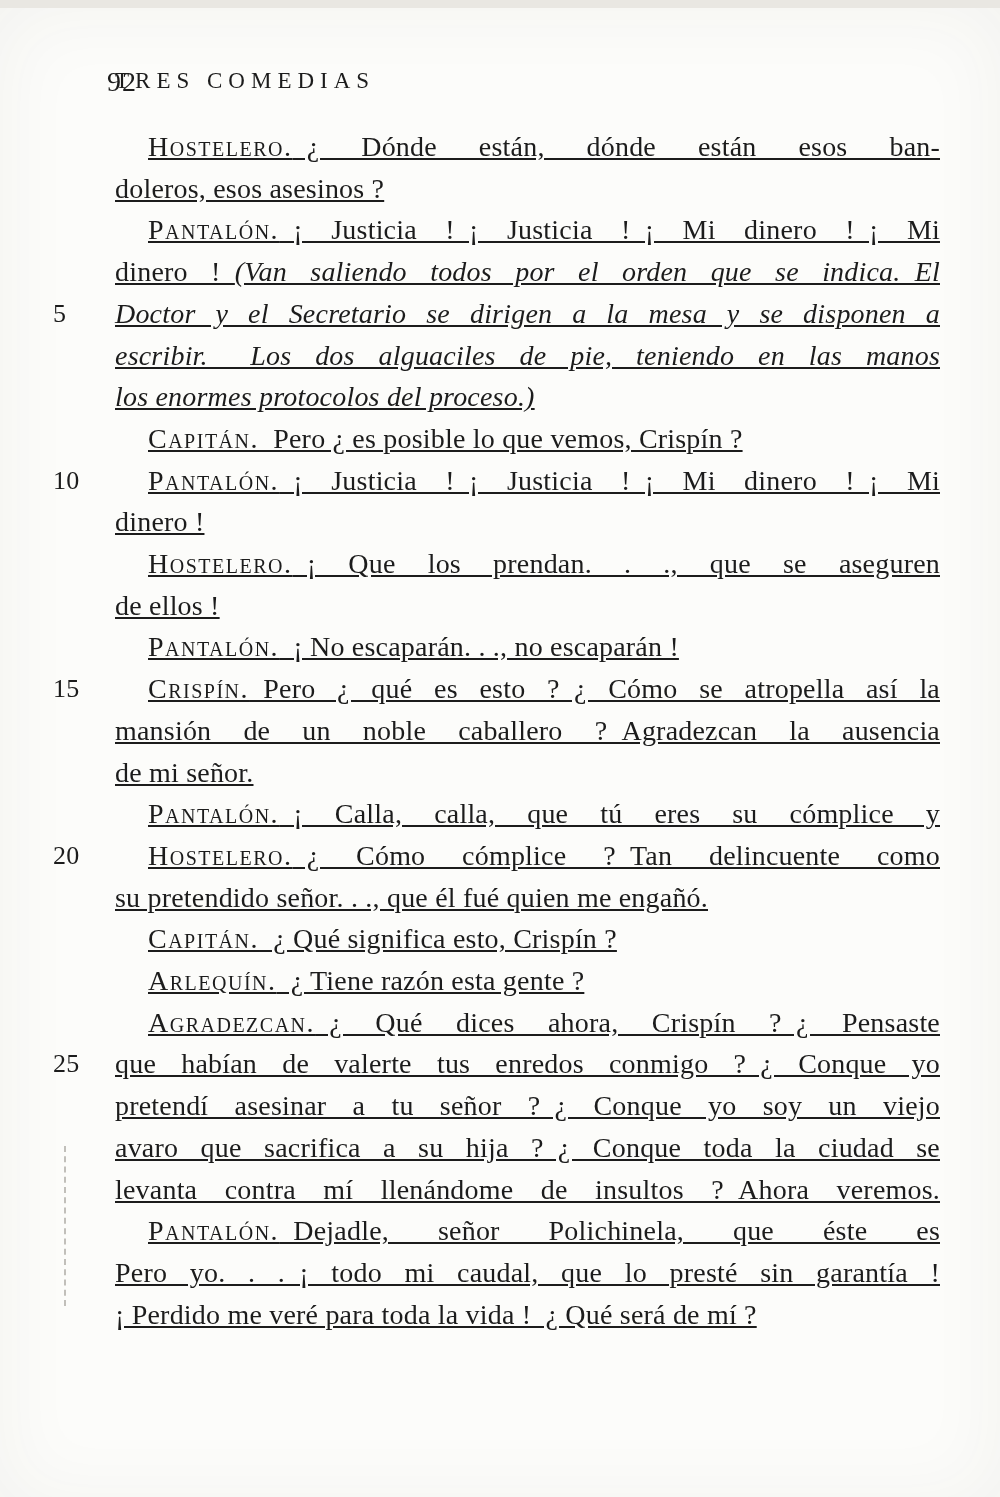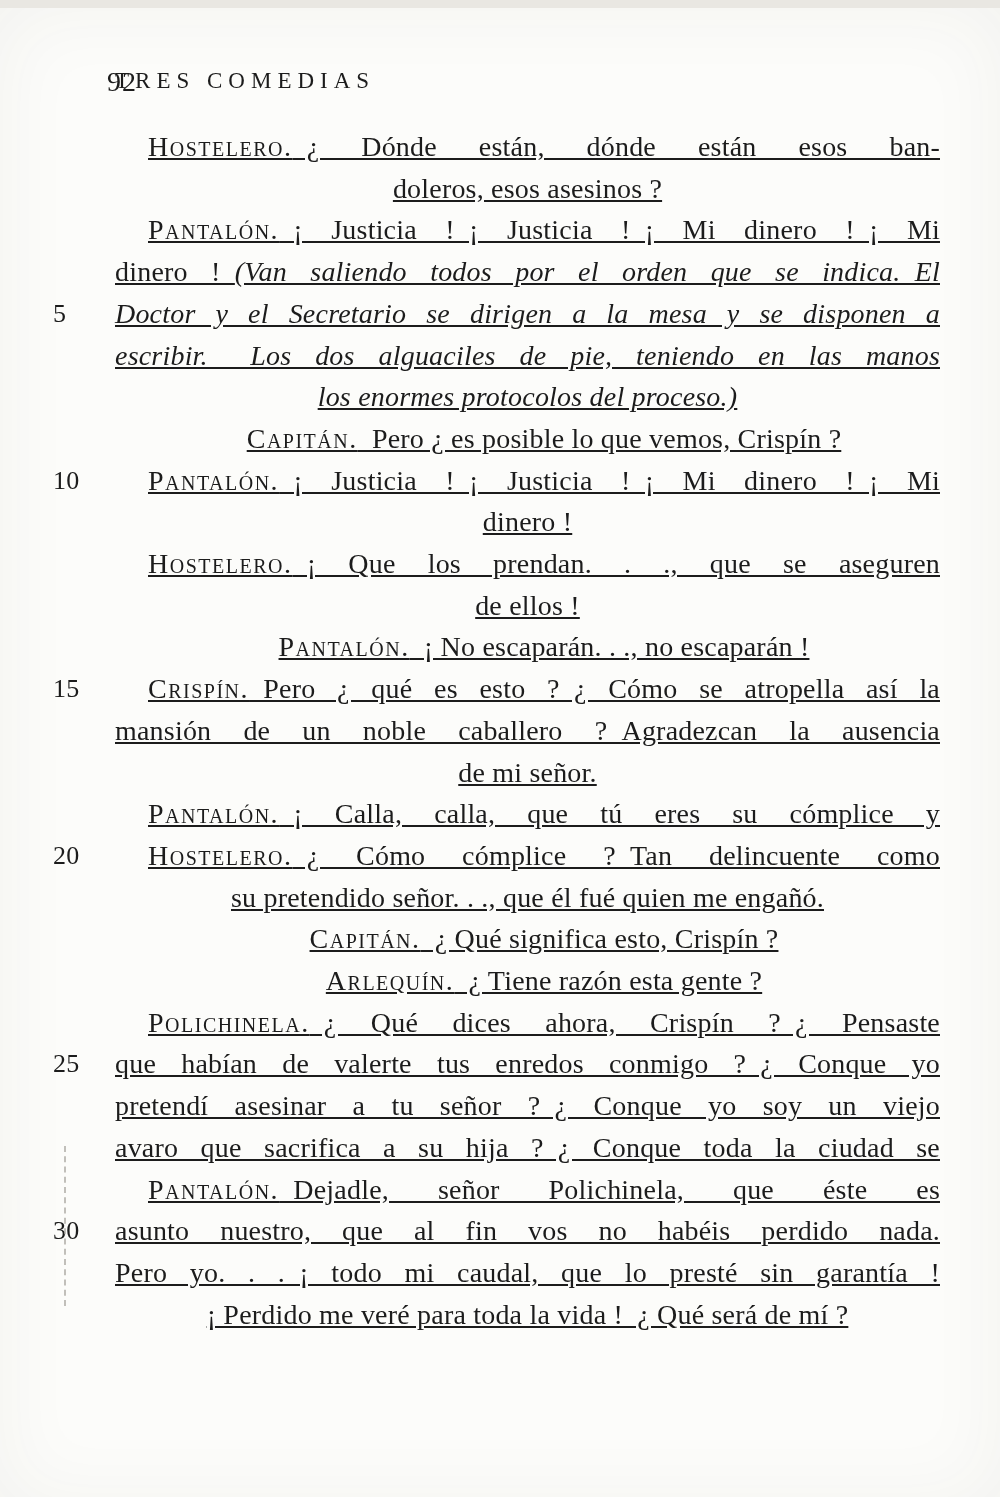--- a/index.html
+++ b/index.html
@@ -45,21 +45,21 @@
     left: 115px;
     top: 118px;
     width: 825px;
     font-size: 28px;
     line-height: 41.7px;
     letter-spacing: 0.2px;
     text-decoration: underline;
   }
   .line {
     position: relative;
-    text-align: center;
+    text-align: left;
   }
   .line.justify {
     text-align: justify;
     text-align-last: justify;
     text-justify: inter-word;
   }
   .line.indent {
     text-indent: 33px;
   }
   .margin-num {
@@ -112,23 +112,23 @@
       <div class="line"><span class="normal">de ellos !</span></div>
       <div class="line indent"><span class="smallcaps">Pantalón.</span><span class="normal"> ¡ No escaparán. . ., no escaparán !</span></div>
       <div class="line justify indent"><span class="margin-num">15</span><span class="smallcaps">Crispín.</span><span class="normal"> Pero ¿ qué es esto ? ¿ Cómo se atropella así la</span></div>
       <div class="line justify"><span class="normal">mansión de un noble caballero ? Agradezcan la ausencia</span></div>
       <div class="line"><span class="normal">de mi señor.</span></div>
       <div class="line justify indent"><span class="smallcaps">Pantalón.</span><span class="normal"> ¡ Calla, calla, que tú eres su cómplice y</span></div>
       <div class="line justify indent"><span class="margin-num">20</span><span class="smallcaps">Hostelero.</span><span class="normal"> ¿ Cómo cómplice ? Tan delincuente como</span></div>
       <div class="line"><span class="normal">su pretendido señor. . ., que él fué quien me engañó.</span></div>
       <div class="line indent"><span class="smallcaps">Capitán.</span><span class="normal"> ¿ Qué significa esto, Crispín ?</span></div>
       <div class="line indent"><span class="smallcaps">Arlequín.</span><span class="normal"> ¿ Tiene razón esta gente ?</span></div>
-      <div class="line justify indent"><span class="smallcaps">Polichinela.</span><span class="normal"> ¿ Qué dices ahora, Crispín ? ¿ Pensaste</span></div>
+      <div class="line justify indent"><span class="smallcaps">Agradezcan.</span><span class="normal"> ¿ Qué dices ahora, Crispín ? ¿ Pensaste</span></div>
       <div class="line justify"><span class="margin-num">25</span><span class="normal">que habían de valerte tus enredos conmigo ? ¿ Conque yo</span></div>
       <div class="line justify"><span class="normal">pretendí asesinar a tu señor ? ¿ Conque yo soy un viejo</span></div>
       <div class="line justify"><span class="normal">avaro que sacrifica a su hija ? ¿ Conque toda la ciudad se</span></div>
+      <div class="line justify"><span class="normal">levanta contra mí llenándome de insultos ? Ahora veremos.</span></div>
       <div class="line justify indent"><span class="smallcaps">Pantalón.</span><span class="normal"> Dejadle, señor Polichinela, que éste es</span></div>
-      <div class="line justify"><span class="margin-num">30</span><span class="normal">asunto nuestro, que al fin vos no habéis perdido nada.</span></div>
       <div class="line justify"><span class="normal">Pero yo. . . ¡ todo mi caudal, que lo presté sin garantía !</span></div>
       <div class="line"><span class="normal">¡ Perdido me veré para toda la vida ! ¿ Qué será de mí ?</span></div>
     </main>
   <div class="artifact"></div>
 </div>
 
 </body></html>

